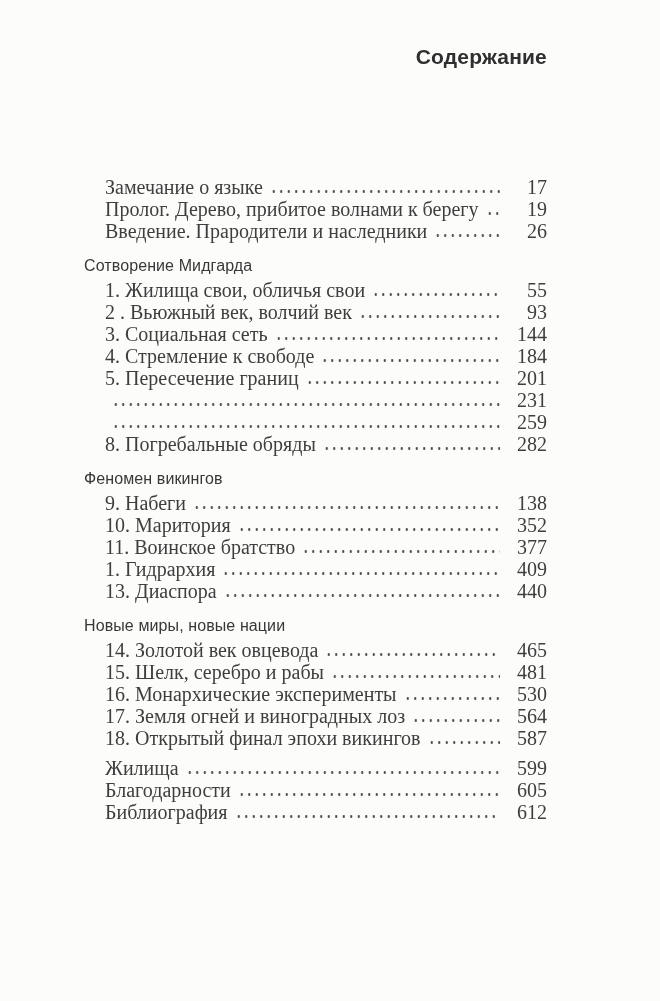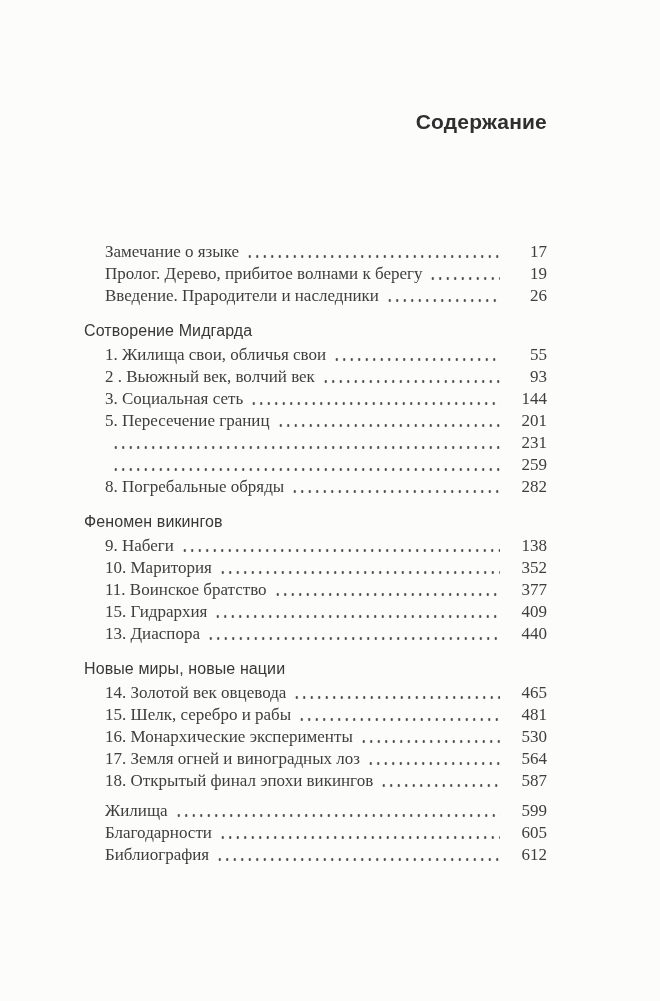--- a/index.html
+++ b/index.html
@@ -15,21 +15,21 @@
     background: #fcfcfb;
     overflow: hidden;
     color: #3e3e3e;
   }
   .content {
     margin-left: 84px;
     width: 463px;
   }
   .page-title {
     margin: 0;
-    padding-top: 111px;
+    padding-top: 46px;
     font-family: "Liberation Sans", "DejaVu Sans", sans-serif;
     font-weight: 600;
     font-size: 21px;
     line-height: 22px;
     text-align: right;
     color: #2f2f2f;
     letter-spacing: 0.2px;
   }
   .toc { margin-top: 108px; }
   .toc-group { margin: 0; }
@@ -42,21 +42,21 @@
     line-height: 22px;
     color: #383838;
     letter-spacing: 0.1px;
   }
   .toc-group:first-child .toc-items { margin-top: 0; }
   .toc-row {
     display: flex;
     align-items: baseline;
     height: 22px;
     line-height: 22px;
-    font-size: 17px;
+    font-size: 20px;
     padding-left: 21px;
   }
   .toc-label {
     white-space: nowrap;
     color: #3e3e3e;
   }
   .toc-leader {
     flex: 1 1 auto;
     align-self: stretch;
     margin: 0 9px 0 7px;
@@ -112,20 +112,25 @@
     <span class="toc-label">2 . Вьюжный век, волчий век</span>
     <span class="toc-leader"></span>
     <span class="toc-page">93</span>
   </div>
             <div class="toc-row">
     <span class="toc-label">3. Социальная сеть</span>
     <span class="toc-leader"></span>
     <span class="toc-page">144</span>
   </div>
             <div class="toc-row">
+    <span class="toc-label">4. Стремление к свободе</span>
+    <span class="toc-leader"></span>
+    <span class="toc-page">184</span>
+  </div>
+            <div class="toc-row">
     <span class="toc-label">5. Пересечение границ</span>
     <span class="toc-leader"></span>
     <span class="toc-page">201</span>
   </div>
             <div class="toc-row">
     <span class="toc-leader"></span>
     <span class="toc-page">231</span>
   </div>
             <div class="toc-row">
     <span class="toc-leader"></span>
@@ -150,21 +155,21 @@
     <span class="toc-label">10. Маритория</span>
     <span class="toc-leader"></span>
     <span class="toc-page">352</span>
   </div>
             <div class="toc-row">
     <span class="toc-label">11. Воинское братство</span>
     <span class="toc-leader"></span>
     <span class="toc-page">377</span>
   </div>
             <div class="toc-row">
-    <span class="toc-label">15. Гидрархия</span>
+    <span class="toc-label">1. Гидрархия</span>
     <span class="toc-leader"></span>
     <span class="toc-page">409</span>
   </div>
             <div class="toc-row">
     <span class="toc-label">13. Диаспора</span>
     <span class="toc-leader"></span>
     <span class="toc-page">440</span>
   </div>
           </div>
   </section>

